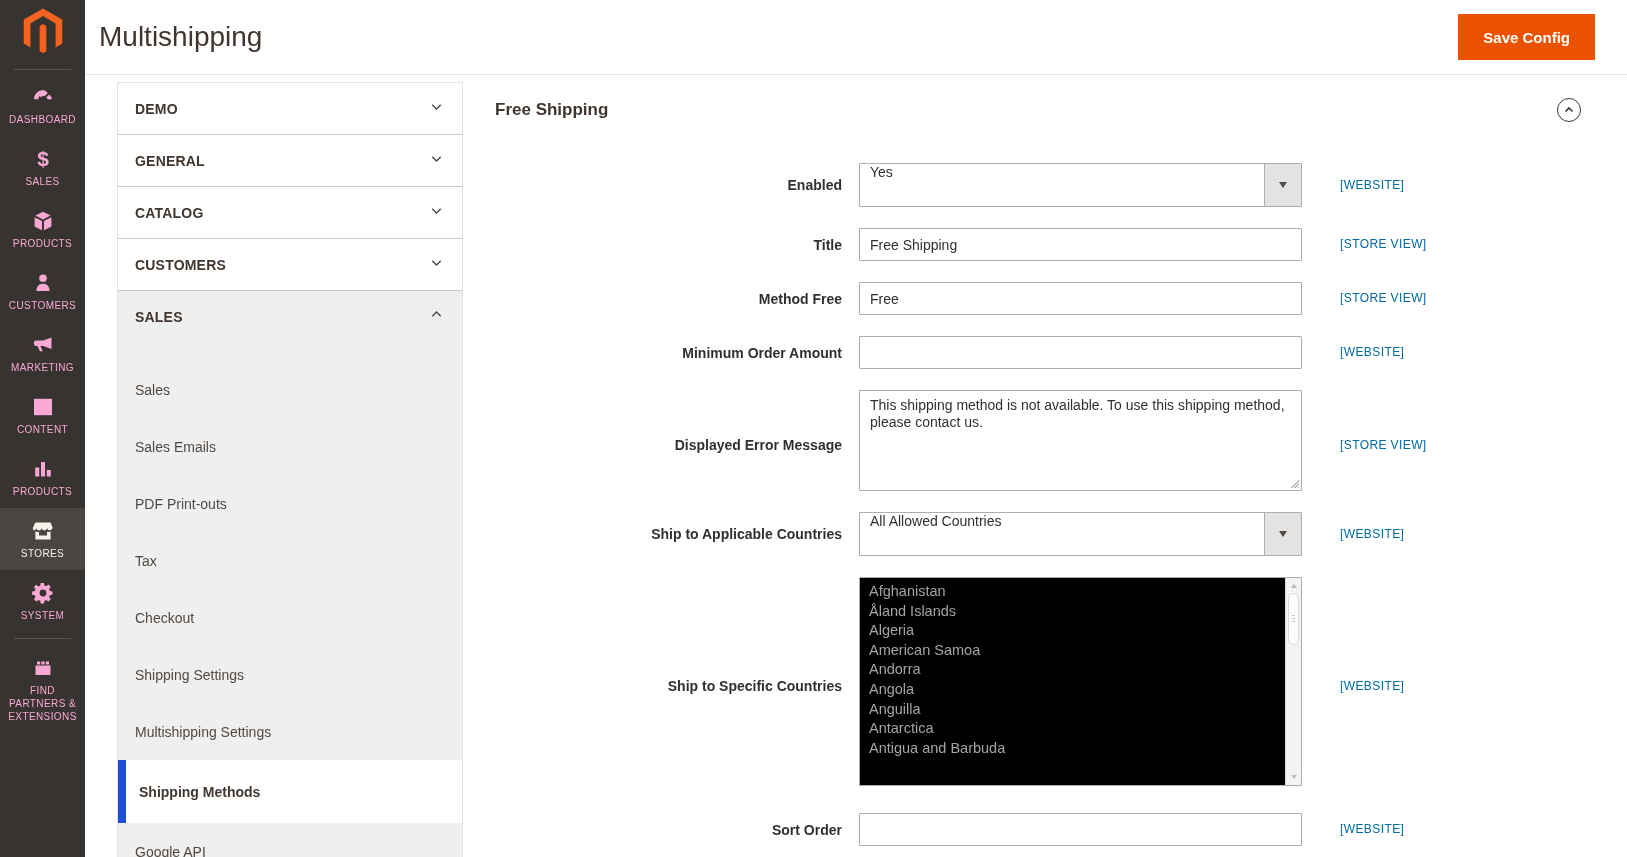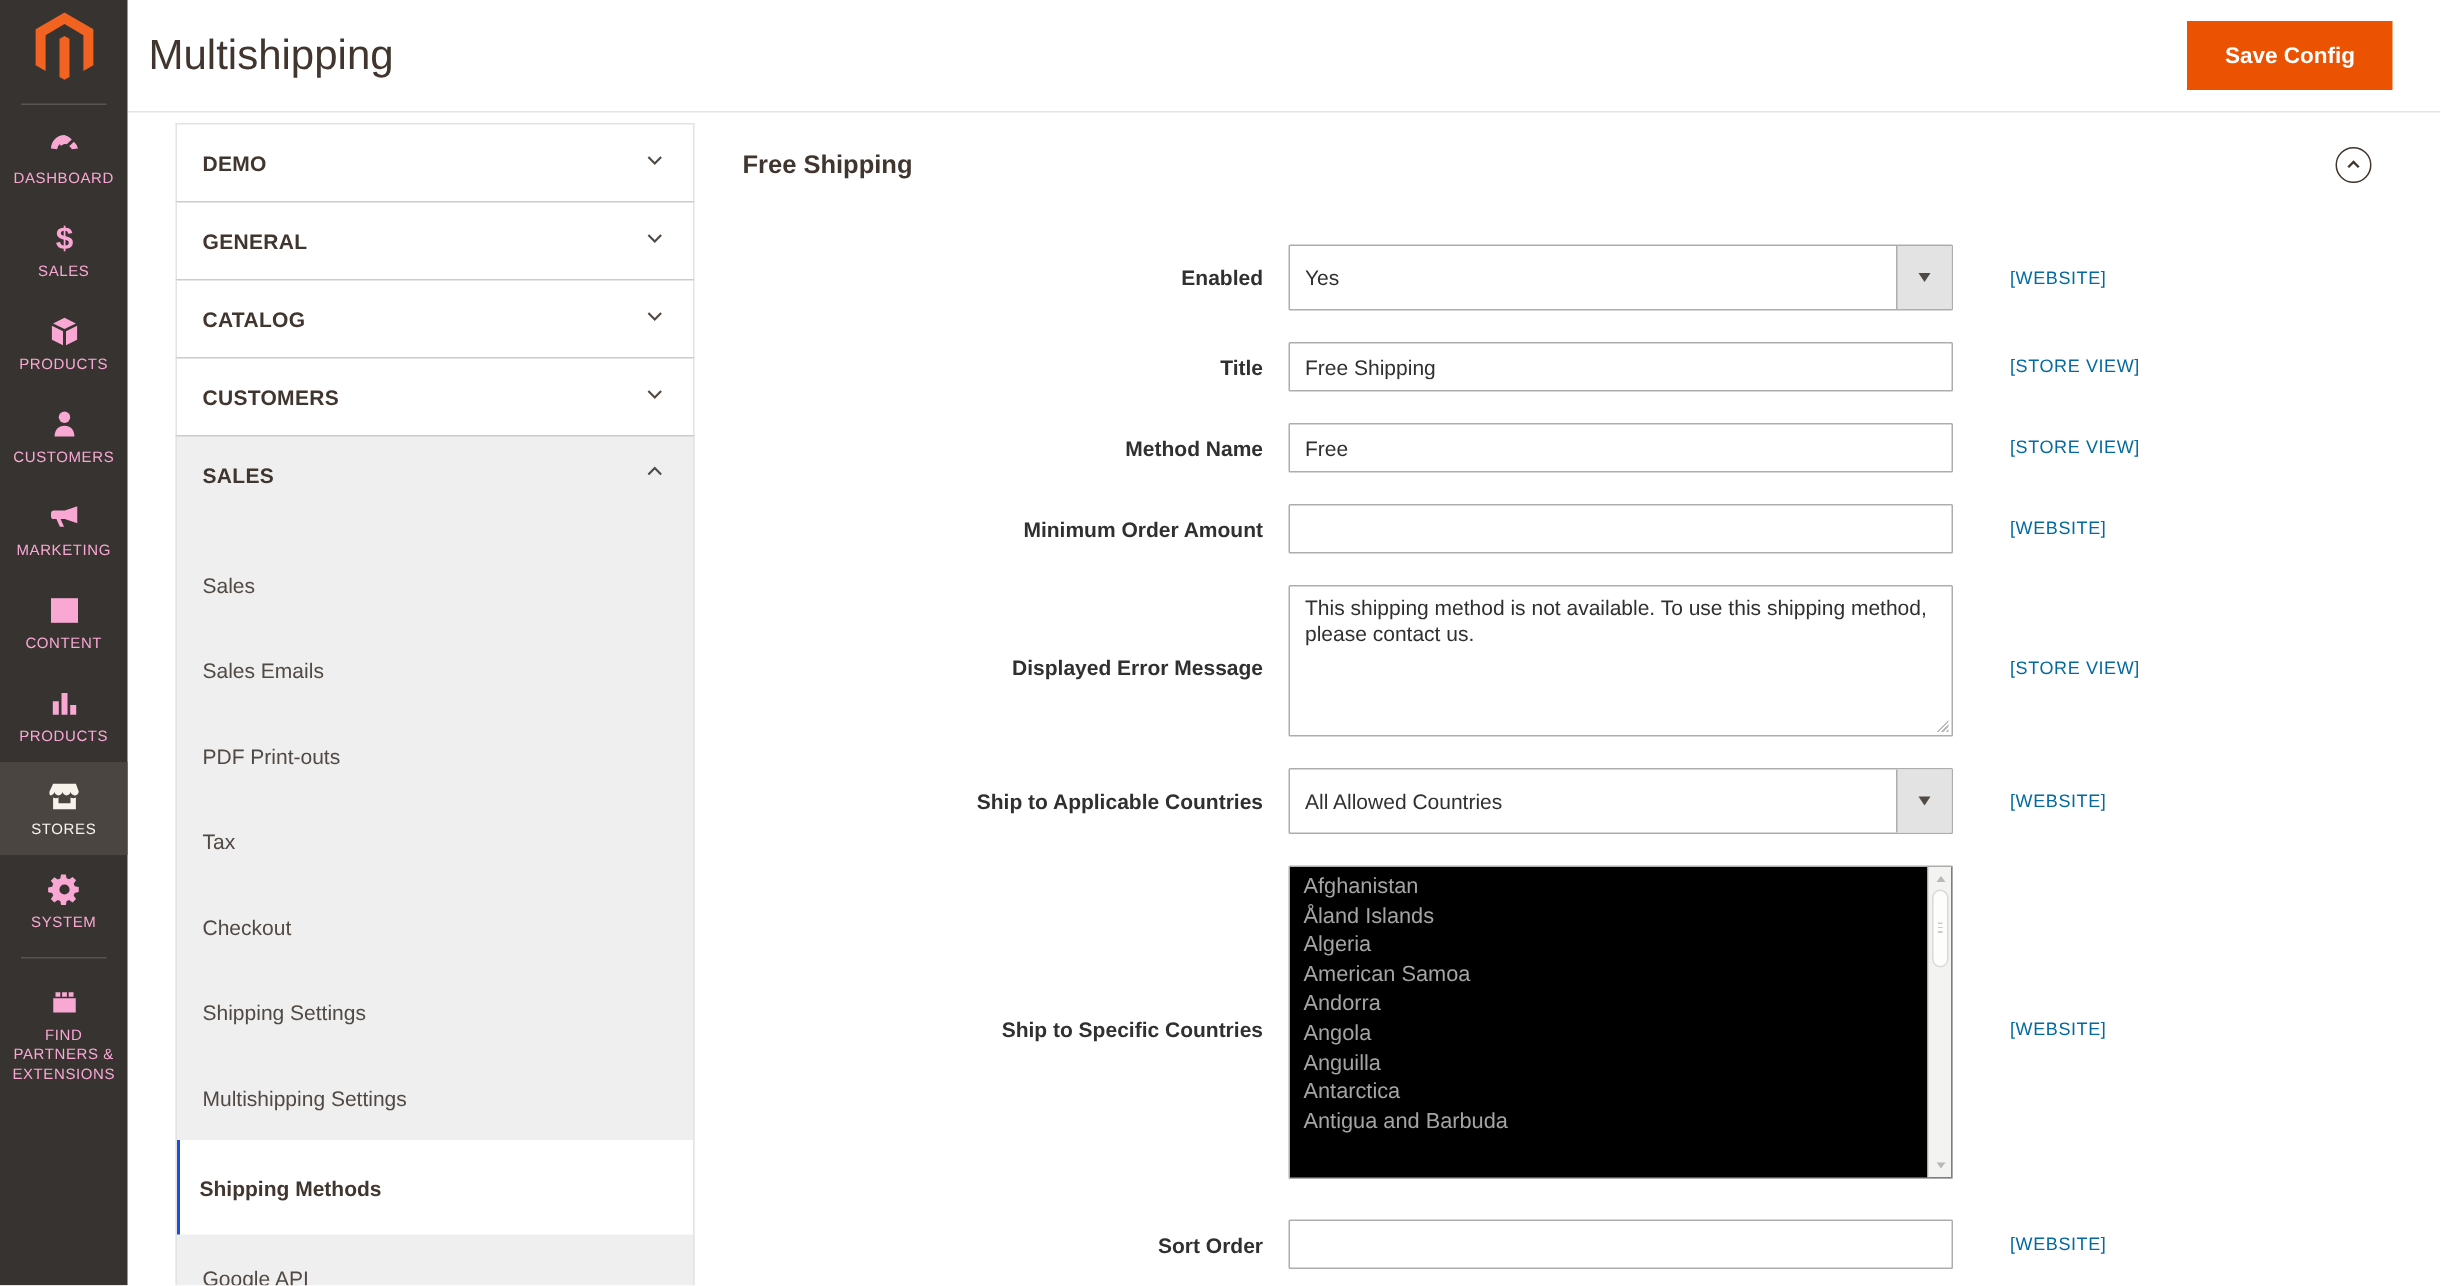--- a/index.html
+++ b/index.html
@@ -24,36 +24,36 @@
 
   
   .config-nav { position:absolute; left:117px; top:82px; width:346px; z-index:4; }
   .nav-section { height:52px; display:flex; align-items:center; justify-content:space-between; padding:0 17px; background:#fff; border:1px solid #e3e3e3; border-bottom:none; cursor:pointer; }
   .nav-section + .nav-section { border-top:1px solid #ccc; }
   .nav-section.expanded { background:#efefef; border-top:1px solid #ccc; }
   .nav-section-label { font-size:14px; font-weight:700; color:#41362f; letter-spacing:.2px; }
   .nav-chevron svg { width:17px; height:17px; fill:none; stroke:#514943; stroke-width:2; }
   .nav-submenu { background:#efefef; border-left:1px solid #e3e3e3; border-right:1px solid #e3e3e3; padding-top:19px; padding-bottom:200px; }
   .nav-subitem { height:57px; display:flex; align-items:center; padding-left:17px; font-size:14px; color:#514943; cursor:pointer; }
-  .nav-subitem.active { height:63px; background:#fff; border-left:2px solid #1d4ed8; padding-left:13px; font-weight:700; color:#41362f; }
+  .nav-subitem.active { height:63px; background:#fff; border-left:8px solid #1d4ed8; padding-left:13px; font-weight:700; color:#41362f; }
 
   
   .main { position:absolute; left:495px; top:85px; width:1112px; z-index:3; }
   .section-head { display:flex; align-items:center; justify-content:space-between; height:26px; margin-top:12px; margin-bottom:40px; }
   .section-title { font-size:17px; font-weight:600; color:#41362f; }
   .collapse-btn { width:24px; height:24px; margin-right:26px; border:1px solid #41362f; border-radius:50%; background:#fff; display:flex; align-items:center; justify-content:center; cursor:pointer; }
   .collapse-btn svg { width:12px; height:12px; fill:none; stroke:#41362f; stroke-width:1.6; }
 
   .form-row { display:flex; align-items:center; margin-bottom:21px; }
   .form-row.top { align-items:center; }
   .form-label { width:364px; padding-right:17px; text-align:right; font-size:14px; font-weight:600; color:#303030; }
   .form-row.top .form-label { padding-top:8px; }
   .control { width:443px; flex:none; }
   .text-input { width:100%; height:33px; border:1px solid #adadad; border-radius:1px; padding:0 10px; font-family:inherit; font-size:14px; color:#303030; background:#fff; }
-  .select { position:relative; height:44px; border:1px solid #adadad; border-radius:1px; background:#fff; display:flex; align-items:center; padding:0 47px 0 10px; font-size:14px; color:#303030; cursor:pointer; }
+  .select { position:relative; height:44px; border:1px solid #adadad; border-radius:1px; background:#fff; display:flex; padding:0 47px 0 10px; font-size:14px; color:#303030; cursor:pointer; }
   .select-btn { position:absolute; right:0; top:0; bottom:0; width:37px; background:#e3e3e3; border-left:1px solid #adadad; display:flex; align-items:center; justify-content:center; }
   .arrow-down { width:0; height:0; border-left:4.5px solid transparent; border-right:4.5px solid transparent; border-top:6px solid #514943; }
   .ta-wrap { position:relative; }
   .textarea { width:100%; height:101px; border:1px solid #adadad; border-radius:1px; padding:6px 10px; font-family:inherit; font-size:14px; line-height:1.22; color:#303030; resize:none; background:#fff; display:block; }
   .resize-grip { position:absolute; right:3px; bottom:3px; width:9px; height:9px; background:
       linear-gradient(135deg, transparent 0 55%, #bcbcbc 55% 63%, transparent 63% 72%, #bcbcbc 72% 80%, transparent 80% 89%, #bcbcbc 89% 100%); cursor:nwse-resize; }
 
   .multiselect { position:relative; width:443px; height:209px; background:#000000; border:1px solid #adadad; border-radius:1px; overflow:hidden; cursor:default; }
   .ms-options { position:absolute; left:0; right:17px; top:4px; bottom:0; padding-left:9px; overflow:hidden; }
   .ms-option { font-size:14.5px; line-height:19.6px; color:#a4a4a4; white-space:nowrap; }
@@ -232,21 +232,21 @@
 
     <div class="form-row">
       <label class="form-label">Title</label>
       <div class="control">
         <input class="text-input" type="text" value="Free Shipping" style="">
       </div>
       <span class="scope">[STORE VIEW]</span>
     </div>
 
     <div class="form-row">
-      <label class="form-label">Method Name</label>
+      <label class="form-label">Method Free</label>
       <div class="control">
         <input class="text-input" type="text" value="Free" style="">
       </div>
       <span class="scope">[STORE VIEW]</span>
     </div>
 
     <div class="form-row">
       <label class="form-label">Minimum Order Amount</label>
       <div class="control">
         <input class="text-input" type="text" value="" style="">

